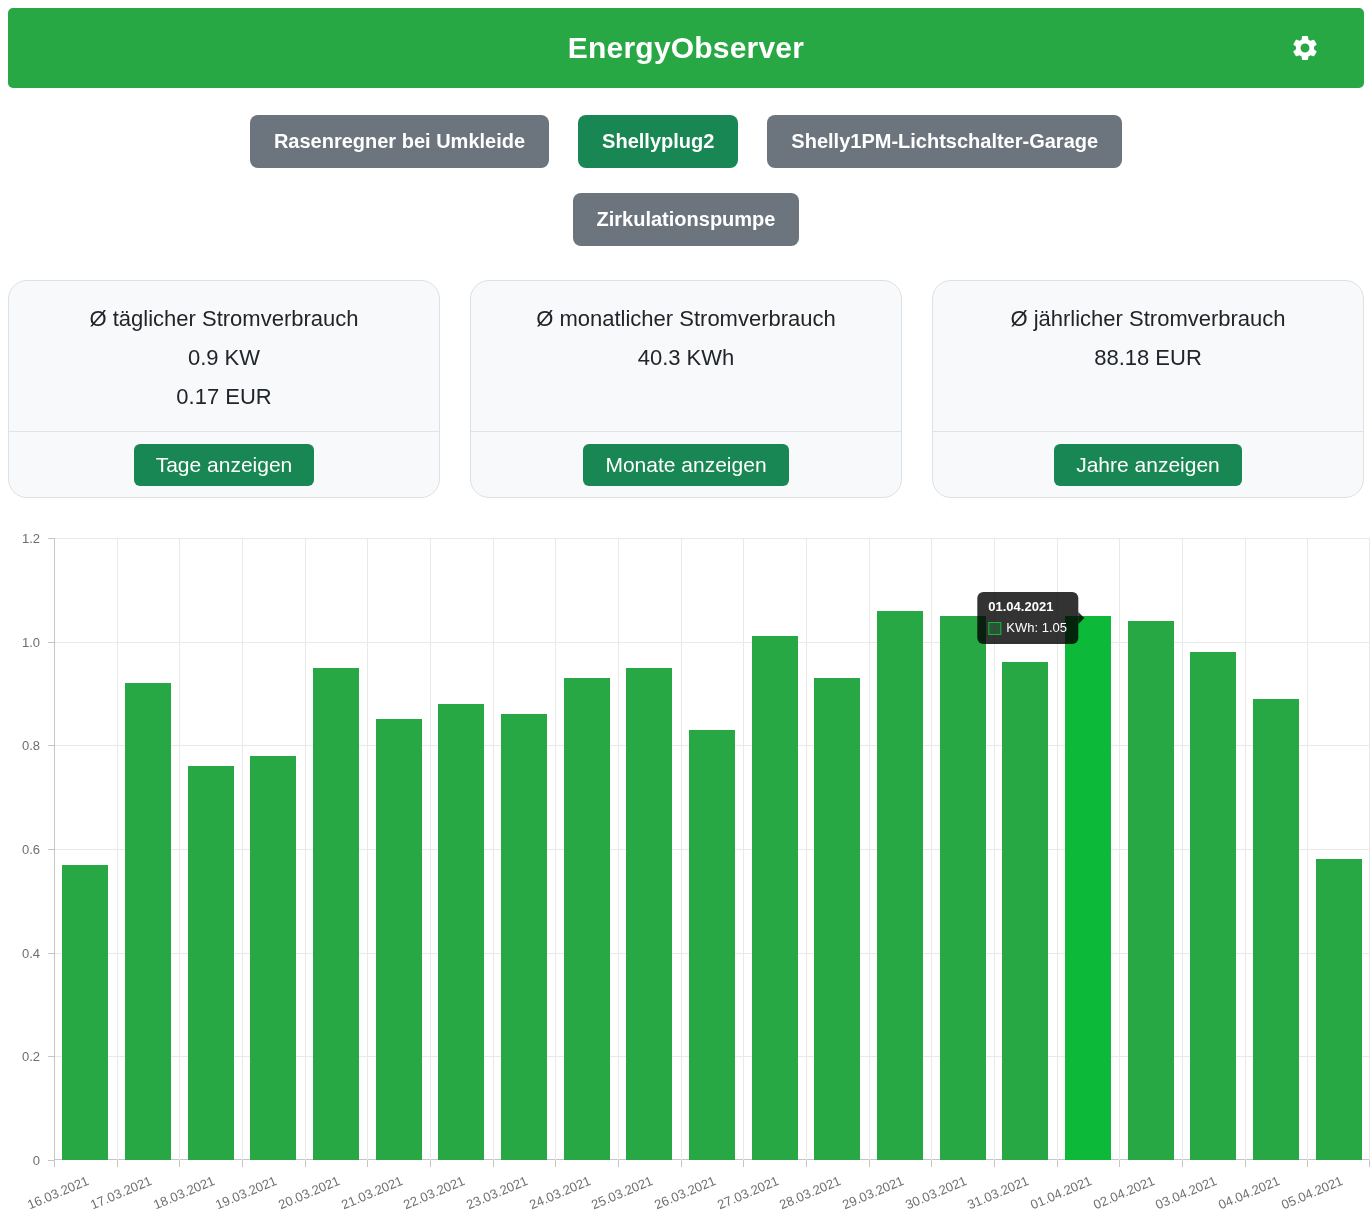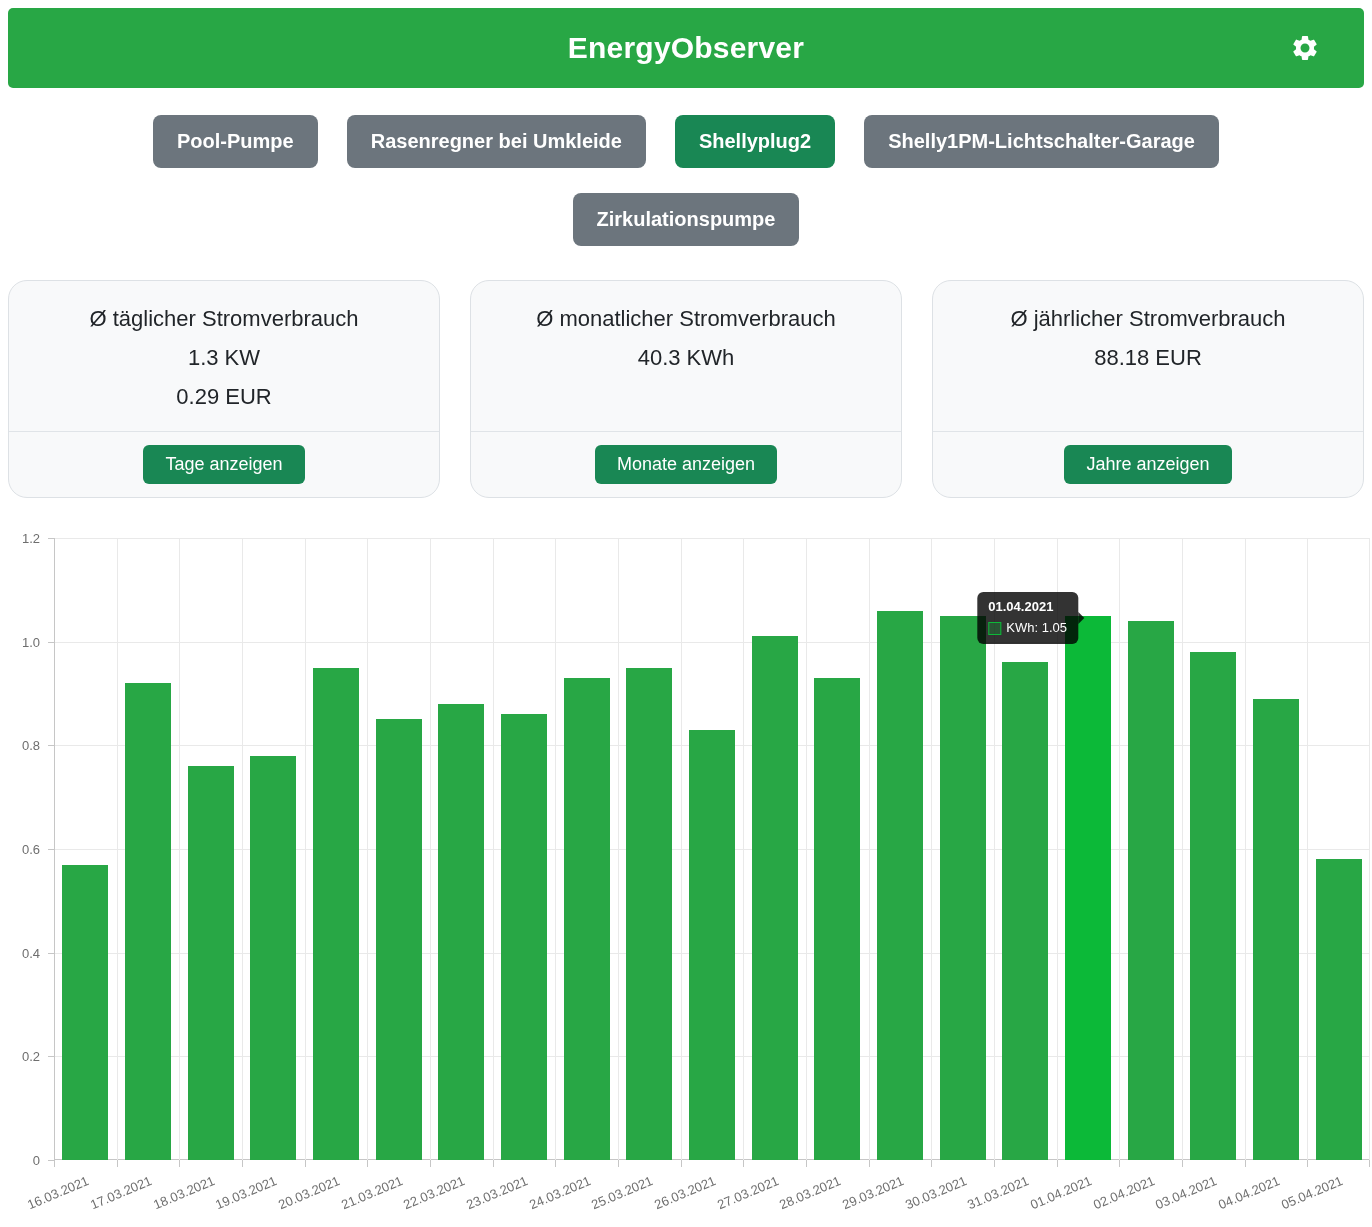--- a/index.html
+++ b/index.html
@@ -44,21 +44,21 @@
     border-radius:19px; display:flex; flex-direction:column; overflow:hidden;
   }
   .card-body{ flex:1; text-align:center; padding-top:23px; }
   .card-line{ font-size:22px; color:var(--ink); line-height:29px; margin-bottom:10px; }
   .card-footer{
     border-top:1px solid #e0e4e8; height:66px;
     display:flex; align-items:center; justify-content:center;
   }
   .card-footer button{
     background:var(--active); color:#fff; border:none; border-radius:6px;
-    font-size:18px; padding:9px 22px; font-family:inherit; cursor:pointer;
+    font-size:21px; padding:9px 22px; font-family:inherit; cursor:pointer;
   }
   
   .chart{ position:relative; margin-top:32px; height:697px; }
   .plot{ position:absolute; left:54px; right:2px; top:8px; height:622px; }
   .grid-h{ position:absolute; left:0; right:0; height:1px; background:var(--grid); }
   .grid-h.axis{ background:var(--axis); }
   .grid-v{ position:absolute; top:0; bottom:0; width:1px; background:var(--grid); }
   .grid-v.axis{ background:var(--axis); }
   .bar{ position:absolute; bottom:0; background:var(--bar); }
   .bar.hl{ background:var(--bar-hl); }
@@ -102,35 +102,34 @@
   <header class="topbar">
     <h1>EnergyObserver</h1>
     <span class="gear">
       <svg viewBox="0 0 24 24">
           <path d="M19.14,12.94c0.04-0.3,0.06-0.61,0.06-0.94c0-0.32-0.02-0.64-0.07-0.94l2.03-1.58c0.18-0.14,0.23-0.41,0.12-0.61 l-1.92-3.32c-0.12-0.22-0.37-0.29-0.59-0.22l-2.39,0.96c-0.5-0.38-1.03-0.7-1.62-0.94L14.4,2.81c-0.04-0.24-0.24-0.41-0.48-0.41 h-3.84c-0.24,0-0.43,0.17-0.47,0.41L9.25,5.35C8.66,5.59,8.12,5.92,7.63,6.29L5.24,5.33c-0.22-0.08-0.47,0-0.59,0.22L2.74,8.87 C2.62,9.08,2.66,9.34,2.86,9.48l2.03,1.58C4.84,11.36,4.8,11.69,4.8,12s0.02,0.64,0.07,0.94l-2.03,1.58 c-0.18,0.14-0.23,0.41-0.12,0.61l1.92,3.32c0.12,0.22,0.37,0.29,0.59,0.22l2.39-0.96c0.5,0.38,1.03,0.7,1.62,0.94l0.36,2.54 c0.05,0.24,0.24,0.41,0.48,0.41h3.84c0.24,0,0.44-0.17,0.47-0.41l0.36-2.54c0.59-0.24,1.13-0.56,1.62-0.94l2.39,0.96 c0.22,0.08,0.47,0,0.59-0.22l1.92-3.32c0.12-0.22,0.07-0.47-0.12-0.61L19.14,12.94z M12,15.6c-1.98,0-3.6-1.62-3.6-3.6 s1.62-3.6,3.6-3.6s3.6,1.62,3.6,3.6S13.98,15.6,12,15.6z"></path>
         </svg>
     </span>
   </header>
 
   <nav class="device-row row1">
-    <button class="device">Pool-Pumpe</button>
     <button class="device">Rasenregner bei Umkleide</button>
     <button class="device active">Shellyplug2</button>
     <button class="device">Shelly1PM-Lichtschalter-Garage</button>
   </nav>
   <nav class="device-row row2">
     <button class="device">Zirkulationspumpe</button>
   </nav>
 
   <section class="cards">
     <div class="card">
       <div class="card-body">
         <div class="card-line">Ø täglicher Stromverbrauch</div>
-        <div class="card-line">1.3 KW</div>
-        <div class="card-line">0.29 EUR</div>
+        <div class="card-line">0.9 KW</div>
+        <div class="card-line">0.17 EUR</div>
       </div>
       <div class="card-footer">
         <button>Tage anzeigen</button>
       </div>
     </div>
     <div class="card">
       <div class="card-body">
         <div class="card-line">Ø monatlicher Stromverbrauch</div>
         <div class="card-line">40.3 KWh</div>
       </div>

